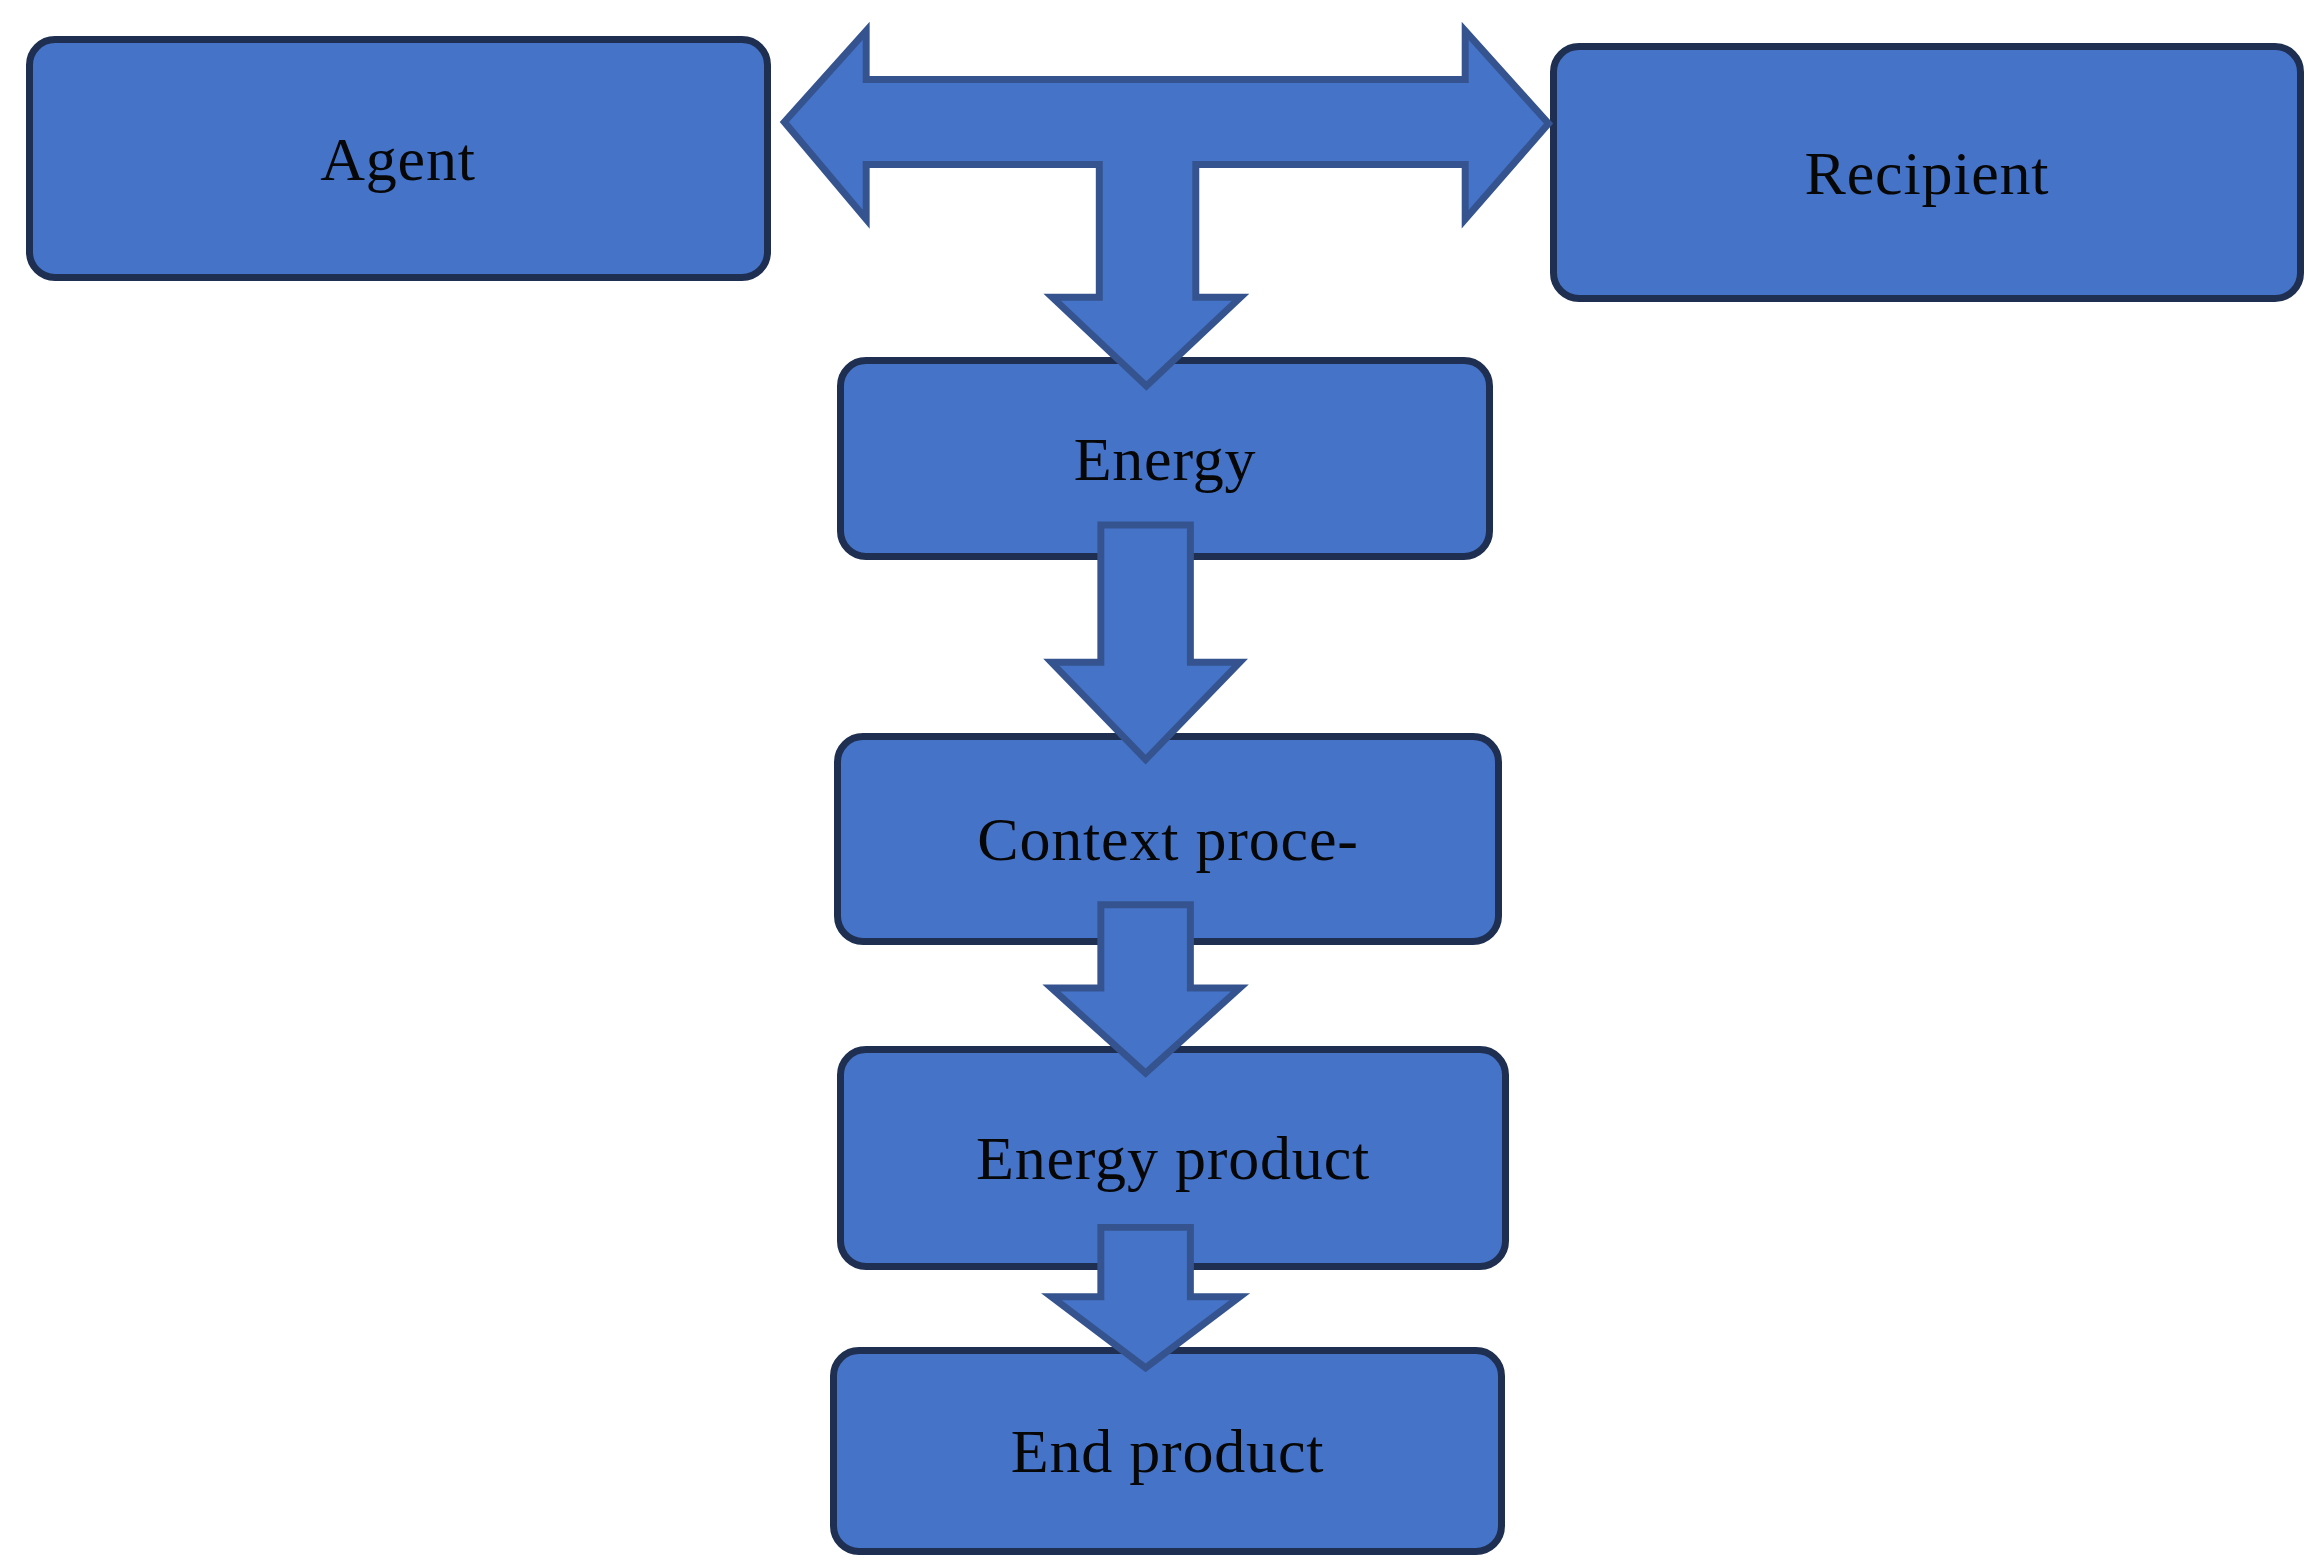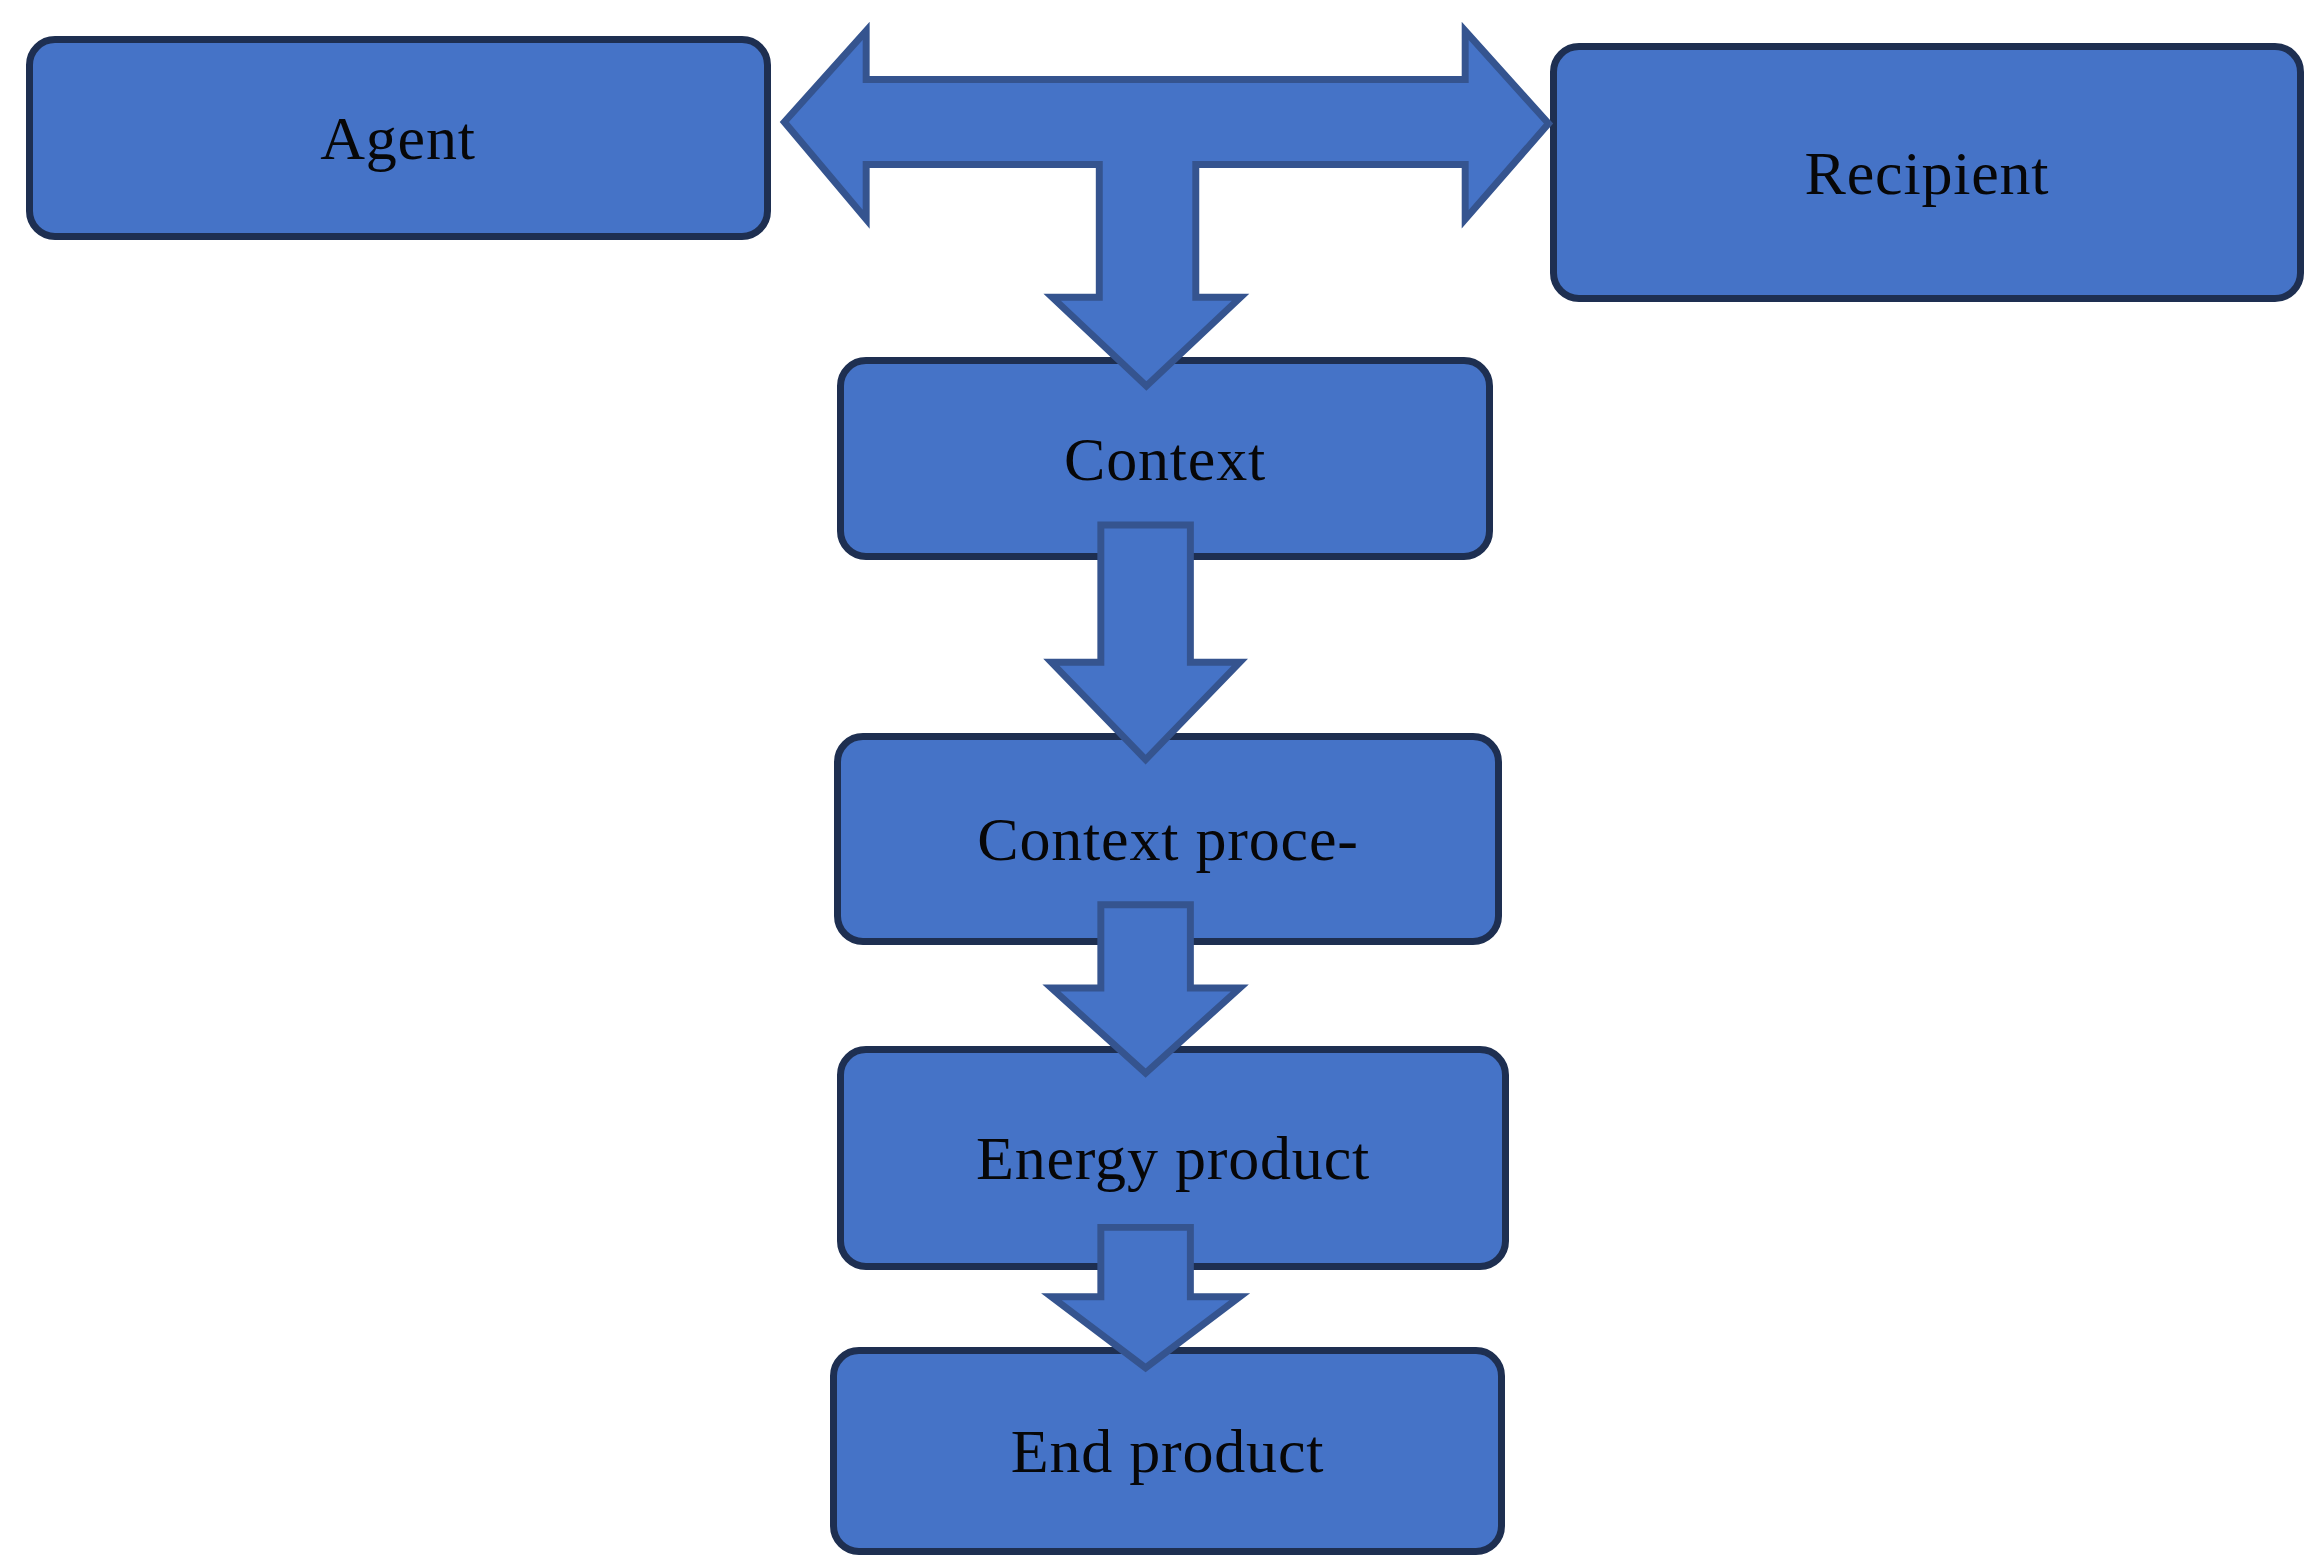--- a/index.html
+++ b/index.html
@@ -30,21 +30,21 @@
     justify-content: center;
     z-index: 1;
   }
   .node .label {
     color: var(--text-color);
     font-size: 62px;
     line-height: 1;
     white-space: nowrap;
     letter-spacing: 0.8px;
   }
-  .node-agent     { left: 25.5px;   top: 36px;   width: 745px; height: 204px; }
+  .node-agent     { left: 25.5px;   top: 36px;   width: 745px; height: 245px; }
   .node-recipient { left: 1550px; top: 43px;   width: 754px; height: 259px; }
   .node-context   { left: 837px; top: 357px;  width: 656px; height: 203px; }
   .node-guiding   { left: 834px; top: 733px;  width: 668px; height: 212px; }
   .node-energy    { left: 837px; top: 1046px; width: 672px; height: 224px; }
   .node-end       { left: 830px; top: 1347px; width: 675px; height: 208px; }
   .arrow-layer {
     position: absolute;
     left: 0; top: 0;
     width: 2319px;
     height: 1567px;
@@ -65,21 +65,21 @@
 
   <div class="node node-agent">
     <span class="label">Agent</span>
   </div>
 
   <div class="node node-recipient">
     <span class="label">Recipient</span>
   </div>
 
   <div class="node node-context">
-    <span class="label">Context</span>
+    <span class="label">Energy</span>
   </div>
 
   <div class="node node-guiding">
     <span class="label">Context proce-</span>
   </div>
 
   <div class="node node-energy">
     <span class="label">Energy product</span>
   </div>
 

